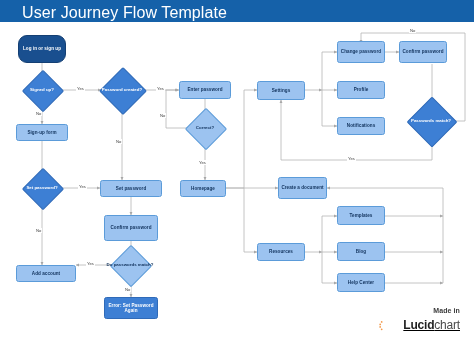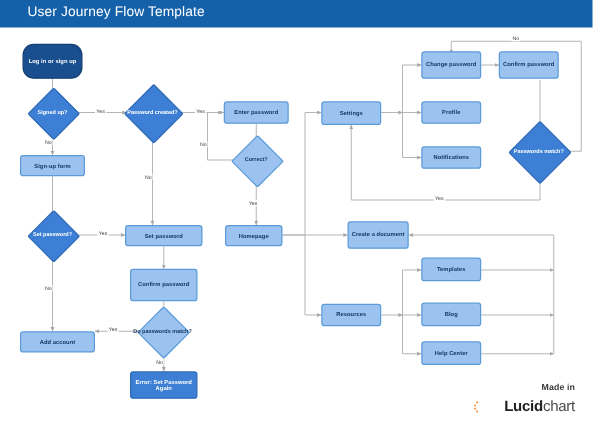--- a/index.html
+++ b/index.html
@@ -12,21 +12,21 @@
   }
   #stage{position:absolute;left:0;top:0;width:474px;height:345px;}
 
   
   .titlebar{
     position:absolute;left:0;top:0;width:474px;height:22px;
     background:#1561a9;
   }
   .titlebar .title{
     position:absolute;left:22px;top:4px;
-    font-size:11px;color:#ffffff;letter-spacing:.1px;
+    font-size:16px;color:#ffffff;letter-spacing:.1px;
     white-space:nowrap;
   }
 
   
   svg#wires{position:absolute;left:0;top:0;width:474px;height:345px;}
 
   
   .node{
     position:absolute;
     box-sizing:border-box;
@@ -84,21 +84,21 @@
   }
 
   
   .madein{
     position:absolute;right:14px;top:307px;
     font-size:7px;font-weight:bold;color:#3b3b3b;
     letter-spacing:.1px;
   }
   .logo{
     position:absolute;right:14px;top:318px;
-    display:flex;align-items:center;gap:14px;
+    display:flex;align-items:center;gap:14px;text-decoration:underline;
   }
   .logo .mark{width:10px;height:11px;display:block;}
   .logo .wordmark{font-size:12px;letter-spacing:-.2px;color:#2b2b2b;}
   .logo .wordmark b{font-weight:bold;color:#1f1f1f;}
   .logo .wordmark span{font-weight:normal;color:#4a4a4a;}
 </style>
 </head>
 <body>
 
 <div id="stage">

